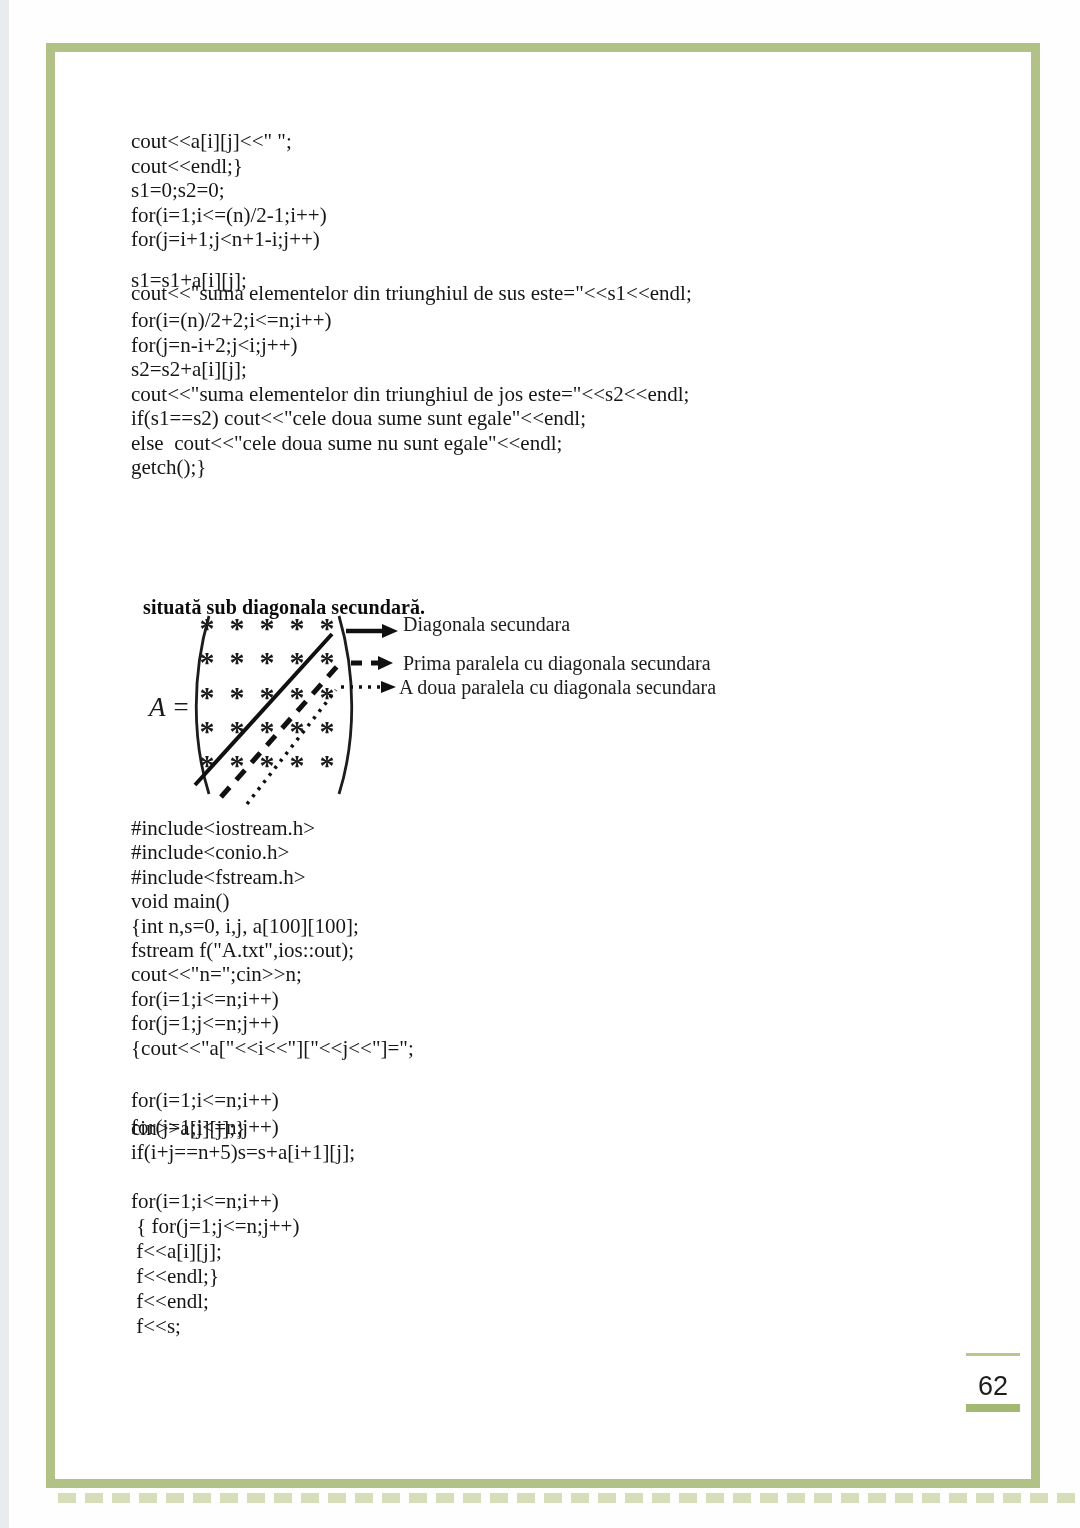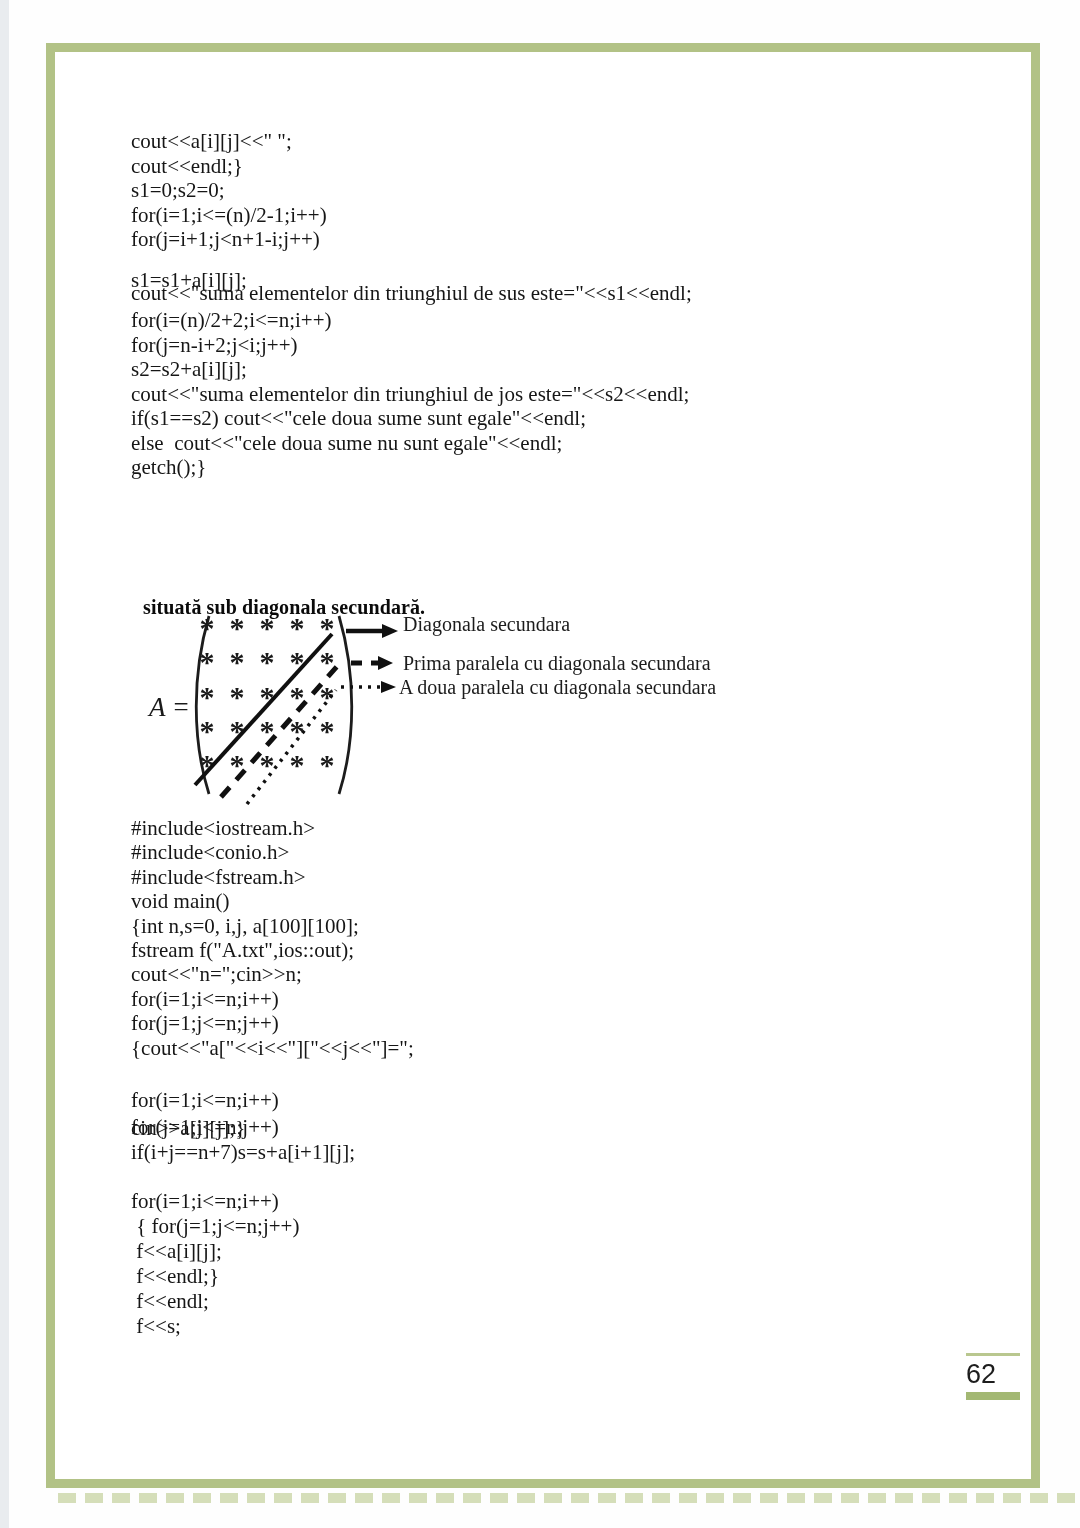--- a/index.html
+++ b/index.html
@@ -30,21 +30,21 @@
   .fig .diag-dashed { stroke:#101010; stroke-width:5px; stroke-dasharray:13 10; }
   .fig .arrow-dashed { stroke:#101010; stroke-width:5px; stroke-dasharray:11 9; }
   .fig .diag-dotted { stroke:#101010; stroke-width:3.5px; stroke-dasharray:3 6; }
   .fig .arrow-dotted { stroke:#101010; stroke-width:3.5px; stroke-dasharray:3 6; }
   .fig polygon { fill:#101010; }
   .fig .mlabel { font-family:"Liberation Serif", serif; font-style:italic; font-size:27px; fill:#1a1a1a; }
   .fig .flabel { font-family:"Liberation Serif", serif; font-size:20px; fill:#1c1c1c; }
   .fig .star { font-family:"Liberation Serif", serif; font-weight:bold; font-size:30px; fill:#1a1a1a; text-anchor:middle; }
   .pageno { position:absolute; left:966px; top:1353px; width:54px; }
   .pn-line-thin { height:3px; background:#b9c78f; }
-  .pn-num { font-family:"Liberation Sans", sans-serif; font-size:27px; color:#1d1d1d; text-align:left; margin-top:2px; line-height:32px; }
+  .pn-num { font-family:"Liberation Sans", sans-serif; font-size:27px; color:#1d1d1d; text-align:center; margin-top:14px; line-height:32px; }
   .pn-line-thick { height:8px; background:#a3b873; margin-top:2px; }
 </style>
 </head>
 <body>
 
 <div class="page">
 
   <div class="edge-left"></div>
   <div class="frame"></div>
   <div class="dash-strip"></div>
@@ -101,21 +101,21 @@
     <text class="flabel" x="268" y="33">Diagonala secundara</text>
     <text class="flabel" x="268" y="72">Prima paralela cu diagonala secundara</text>
     <text class="flabel" x="264" y="96">A doua paralela cu diagonala secundara</text>
   </svg>
 
   <div class="code" style="left:131px; top:816px; line-height:24.4px;"><div class="cl">#include&lt;iostream.h&gt;</div><div class="cl">#include&lt;conio.h&gt;</div><div class="cl">#include&lt;fstream.h&gt;</div><div class="cl">void main()</div><div class="cl">{int n,s=0, i,j, a[100][100];</div><div class="cl">fstream f("A.txt",ios::out);</div><div class="cl">cout&lt;&lt;"n=";cin&gt;&gt;n;</div><div class="cl">for(i=1;i&lt;=n;i++)</div><div class="cl">for(j=1;j&lt;=n;j++)</div><div class="cl">{cout&lt;&lt;"a["&lt;&lt;i&lt;&lt;"]["&lt;&lt;j&lt;&lt;"]=";</div></div>
 
   <div class="oline" style="left:131px; top:1116px;">cin&gt;&gt;a[i][j];}</div>
   <div class="oline" style="left:131px; top:1088px;">for(i=1;i&lt;=n;i++)</div>
 
-  <div class="code" style="left:131px; top:1115px;"><div class="cl">for(j=1;j&lt;=n;j++)</div><div class="cl">if(i+j==n+7)s=s+a[i+1][j];</div></div>
+  <div class="code" style="left:131px; top:1115px;"><div class="cl">for(j=1;j&lt;=n;j++)</div><div class="cl">if(i+j==n+5)s=s+a[i+1][j];</div></div>
 
   <div class="code lh25" style="left:131px; top:1189px;"><div class="cl">for(i=1;i&lt;=n;i++)</div><div class="cl"> { for(j=1;j&lt;=n;j++)</div><div class="cl"> f&lt;&lt;a[i][j];</div><div class="cl"> f&lt;&lt;endl;}</div><div class="cl"> f&lt;&lt;endl;</div><div class="cl"> f&lt;&lt;s;</div></div>
 
   <div class="pageno">
     <div class="pn-line-thin"></div>
     <div class="pn-num">62</div>
     <div class="pn-line-thick"></div>
   </div>
 
 </div>

